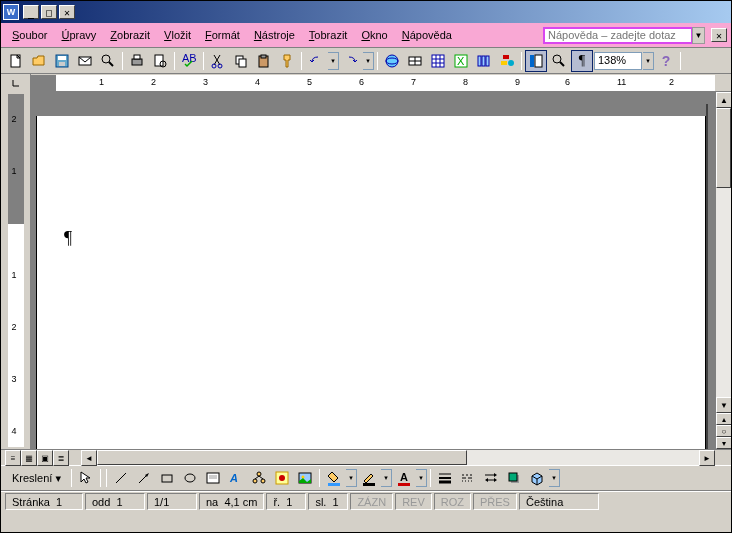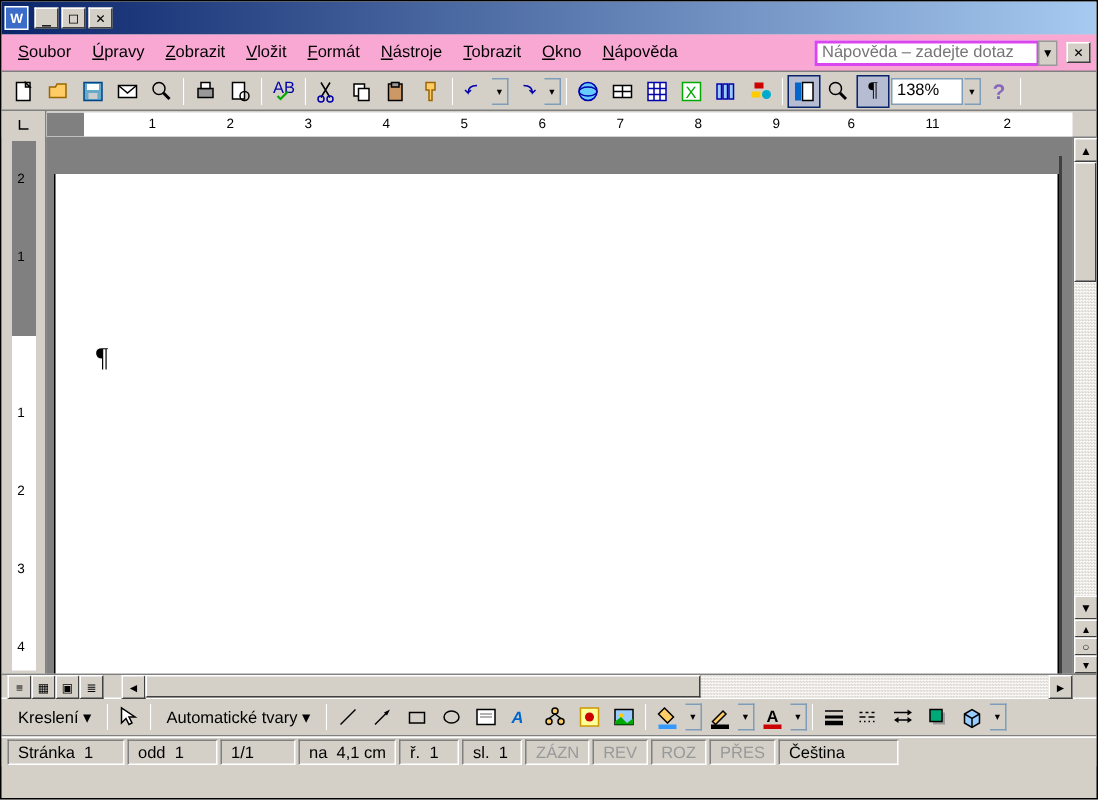--- a/index.html
+++ b/index.html
@@ -313,21 +313,20 @@
 
 <div class="drawbar">
   <span class="drawlabel"><span>Kreslení</span> ▾</span>
   <div class="tsep"></div>
   <div class="tbtn">
       <svg width="16" height="16">
         <path d="M3 2 L3 12 L6 9 L8 13 L10 12 L8 8 L12 8 Z" fill="#fff" stroke="#000"></path>
       </svg>
     </div>
   <div class="tsep"></div>
-  <span class="drawlabel"><span>Automatické tvary</span> ▾</span>
   <div class="tsep"></div>
   <div class="tbtn">
       <svg width="16" height="16">
         <line x1="3" y1="13" x2="13" y2="3" stroke="#000"></line>
       </svg>
     </div>
   <div class="tbtn">
       <svg width="16" height="16">
         <line x1="3" y1="13" x2="11" y2="5" stroke="#000"></line>
         <path d="M13 3 L9 5 L11 7 Z" fill="#000"></path>

